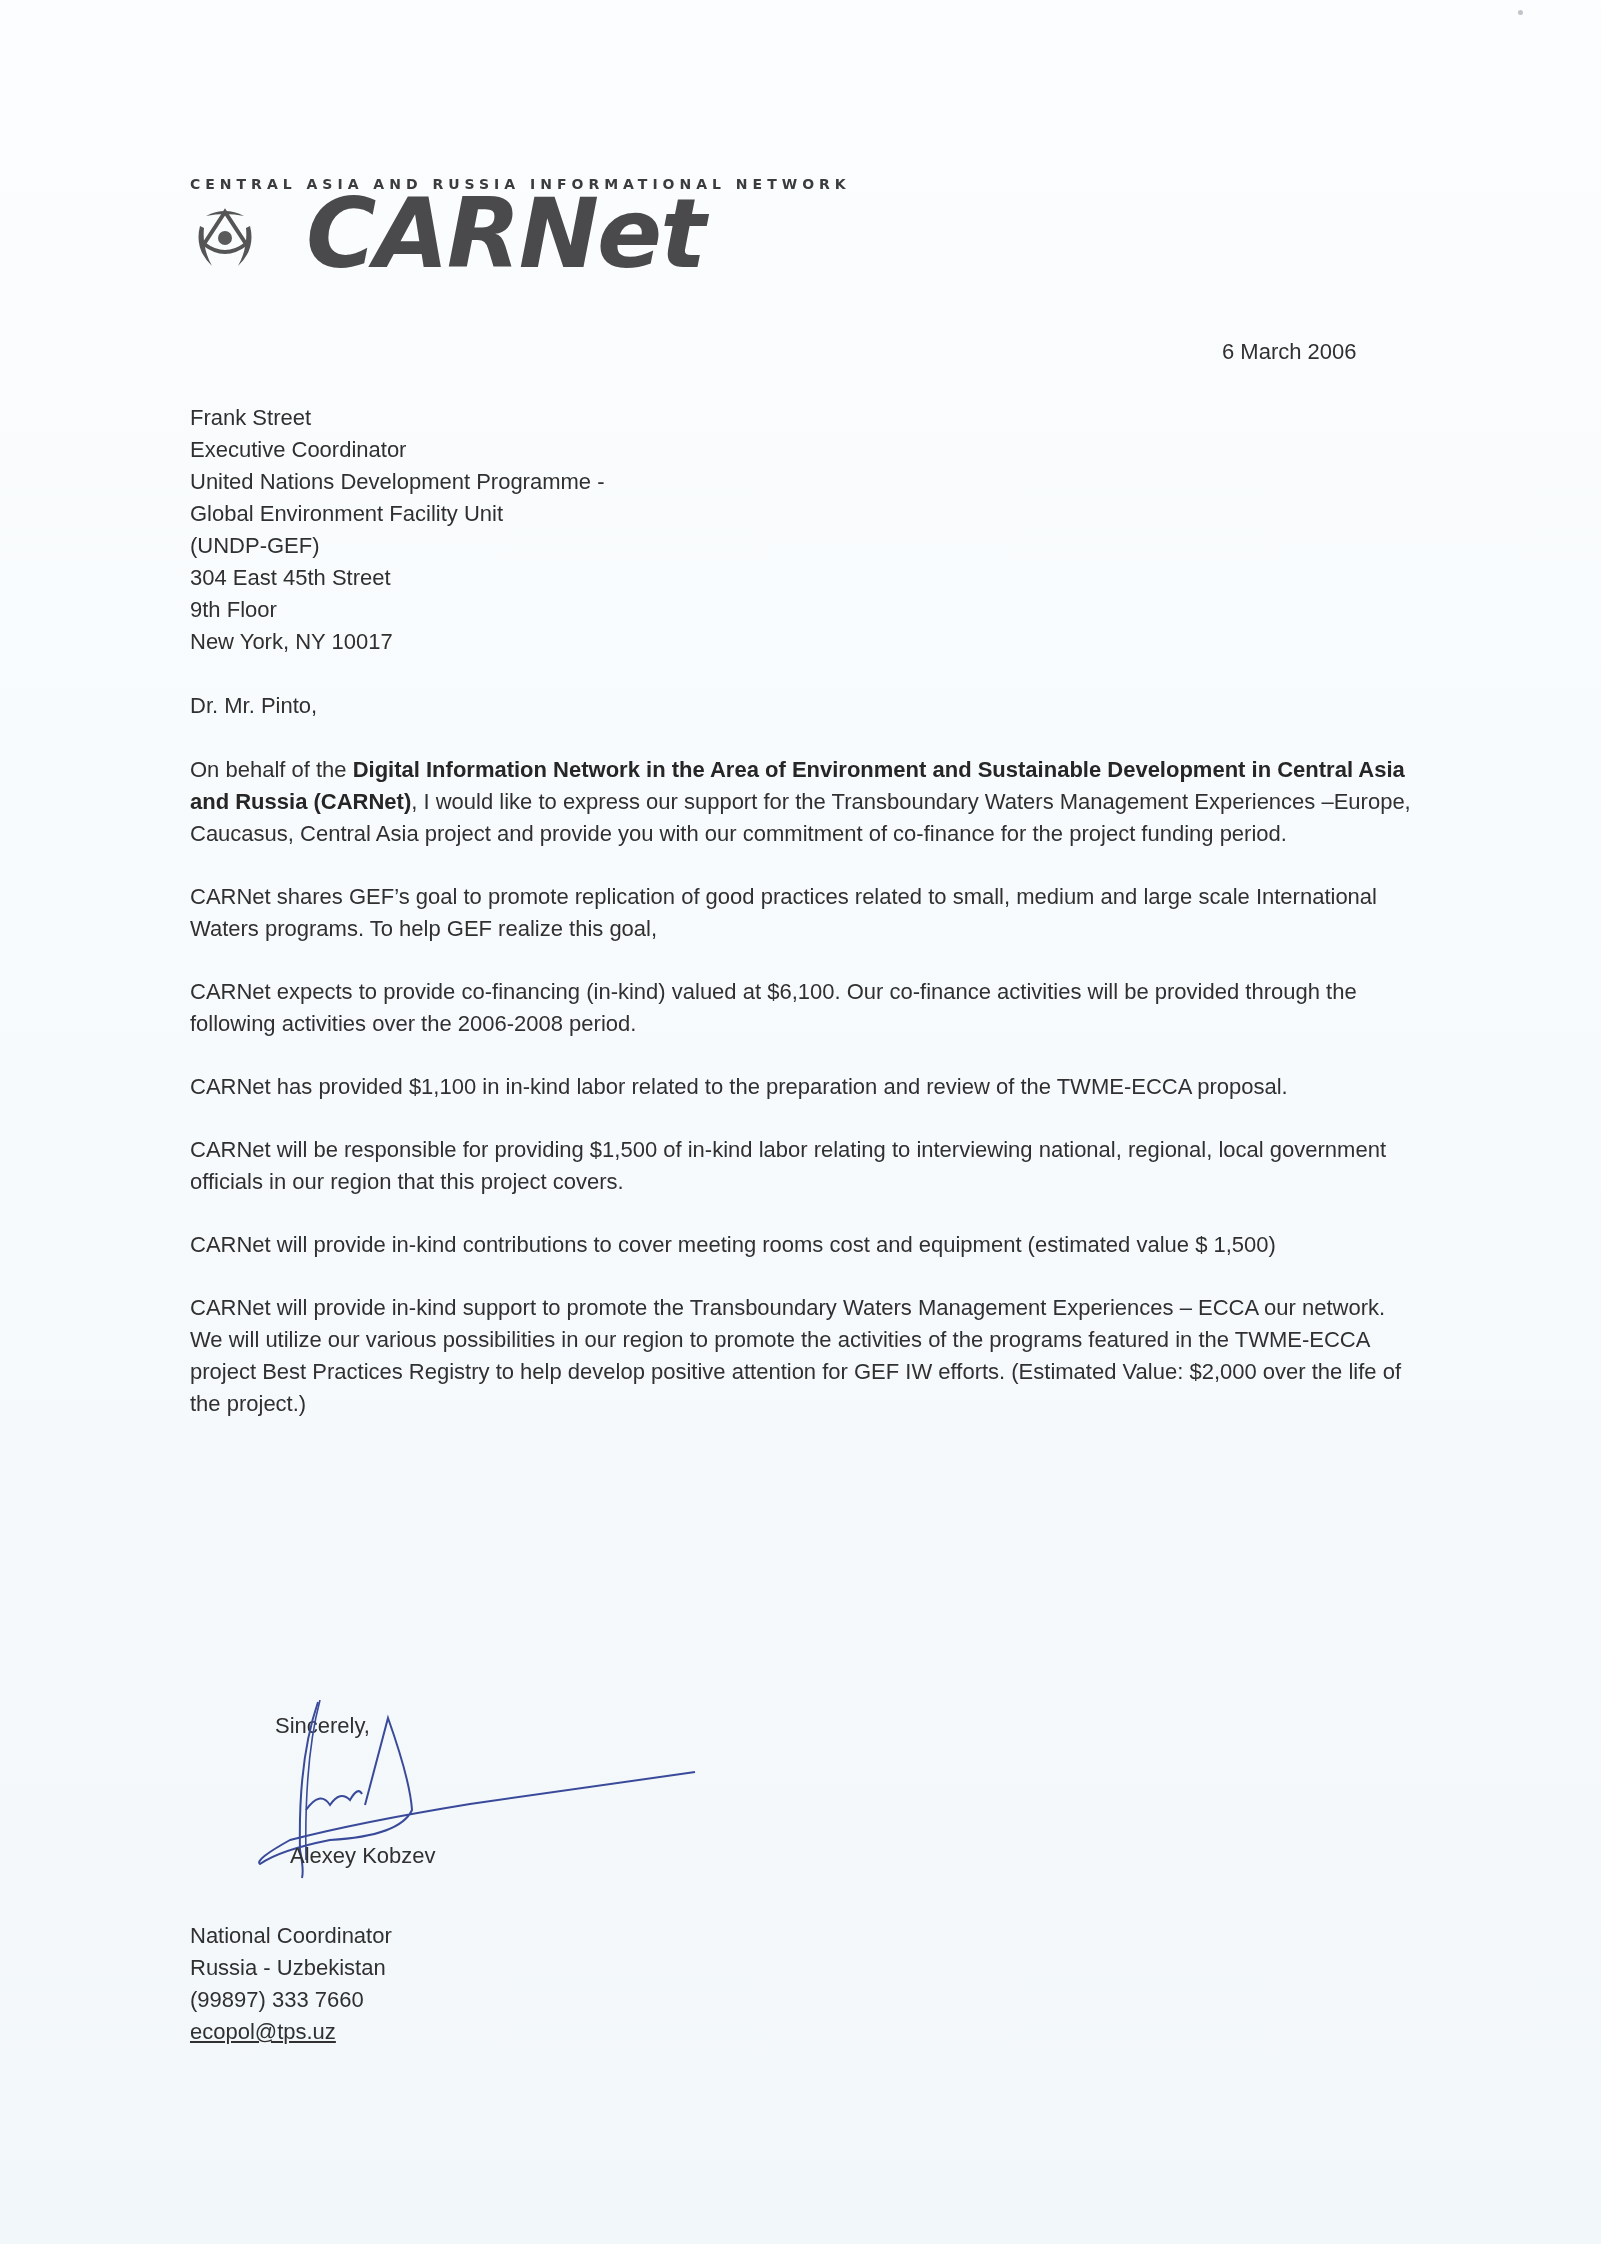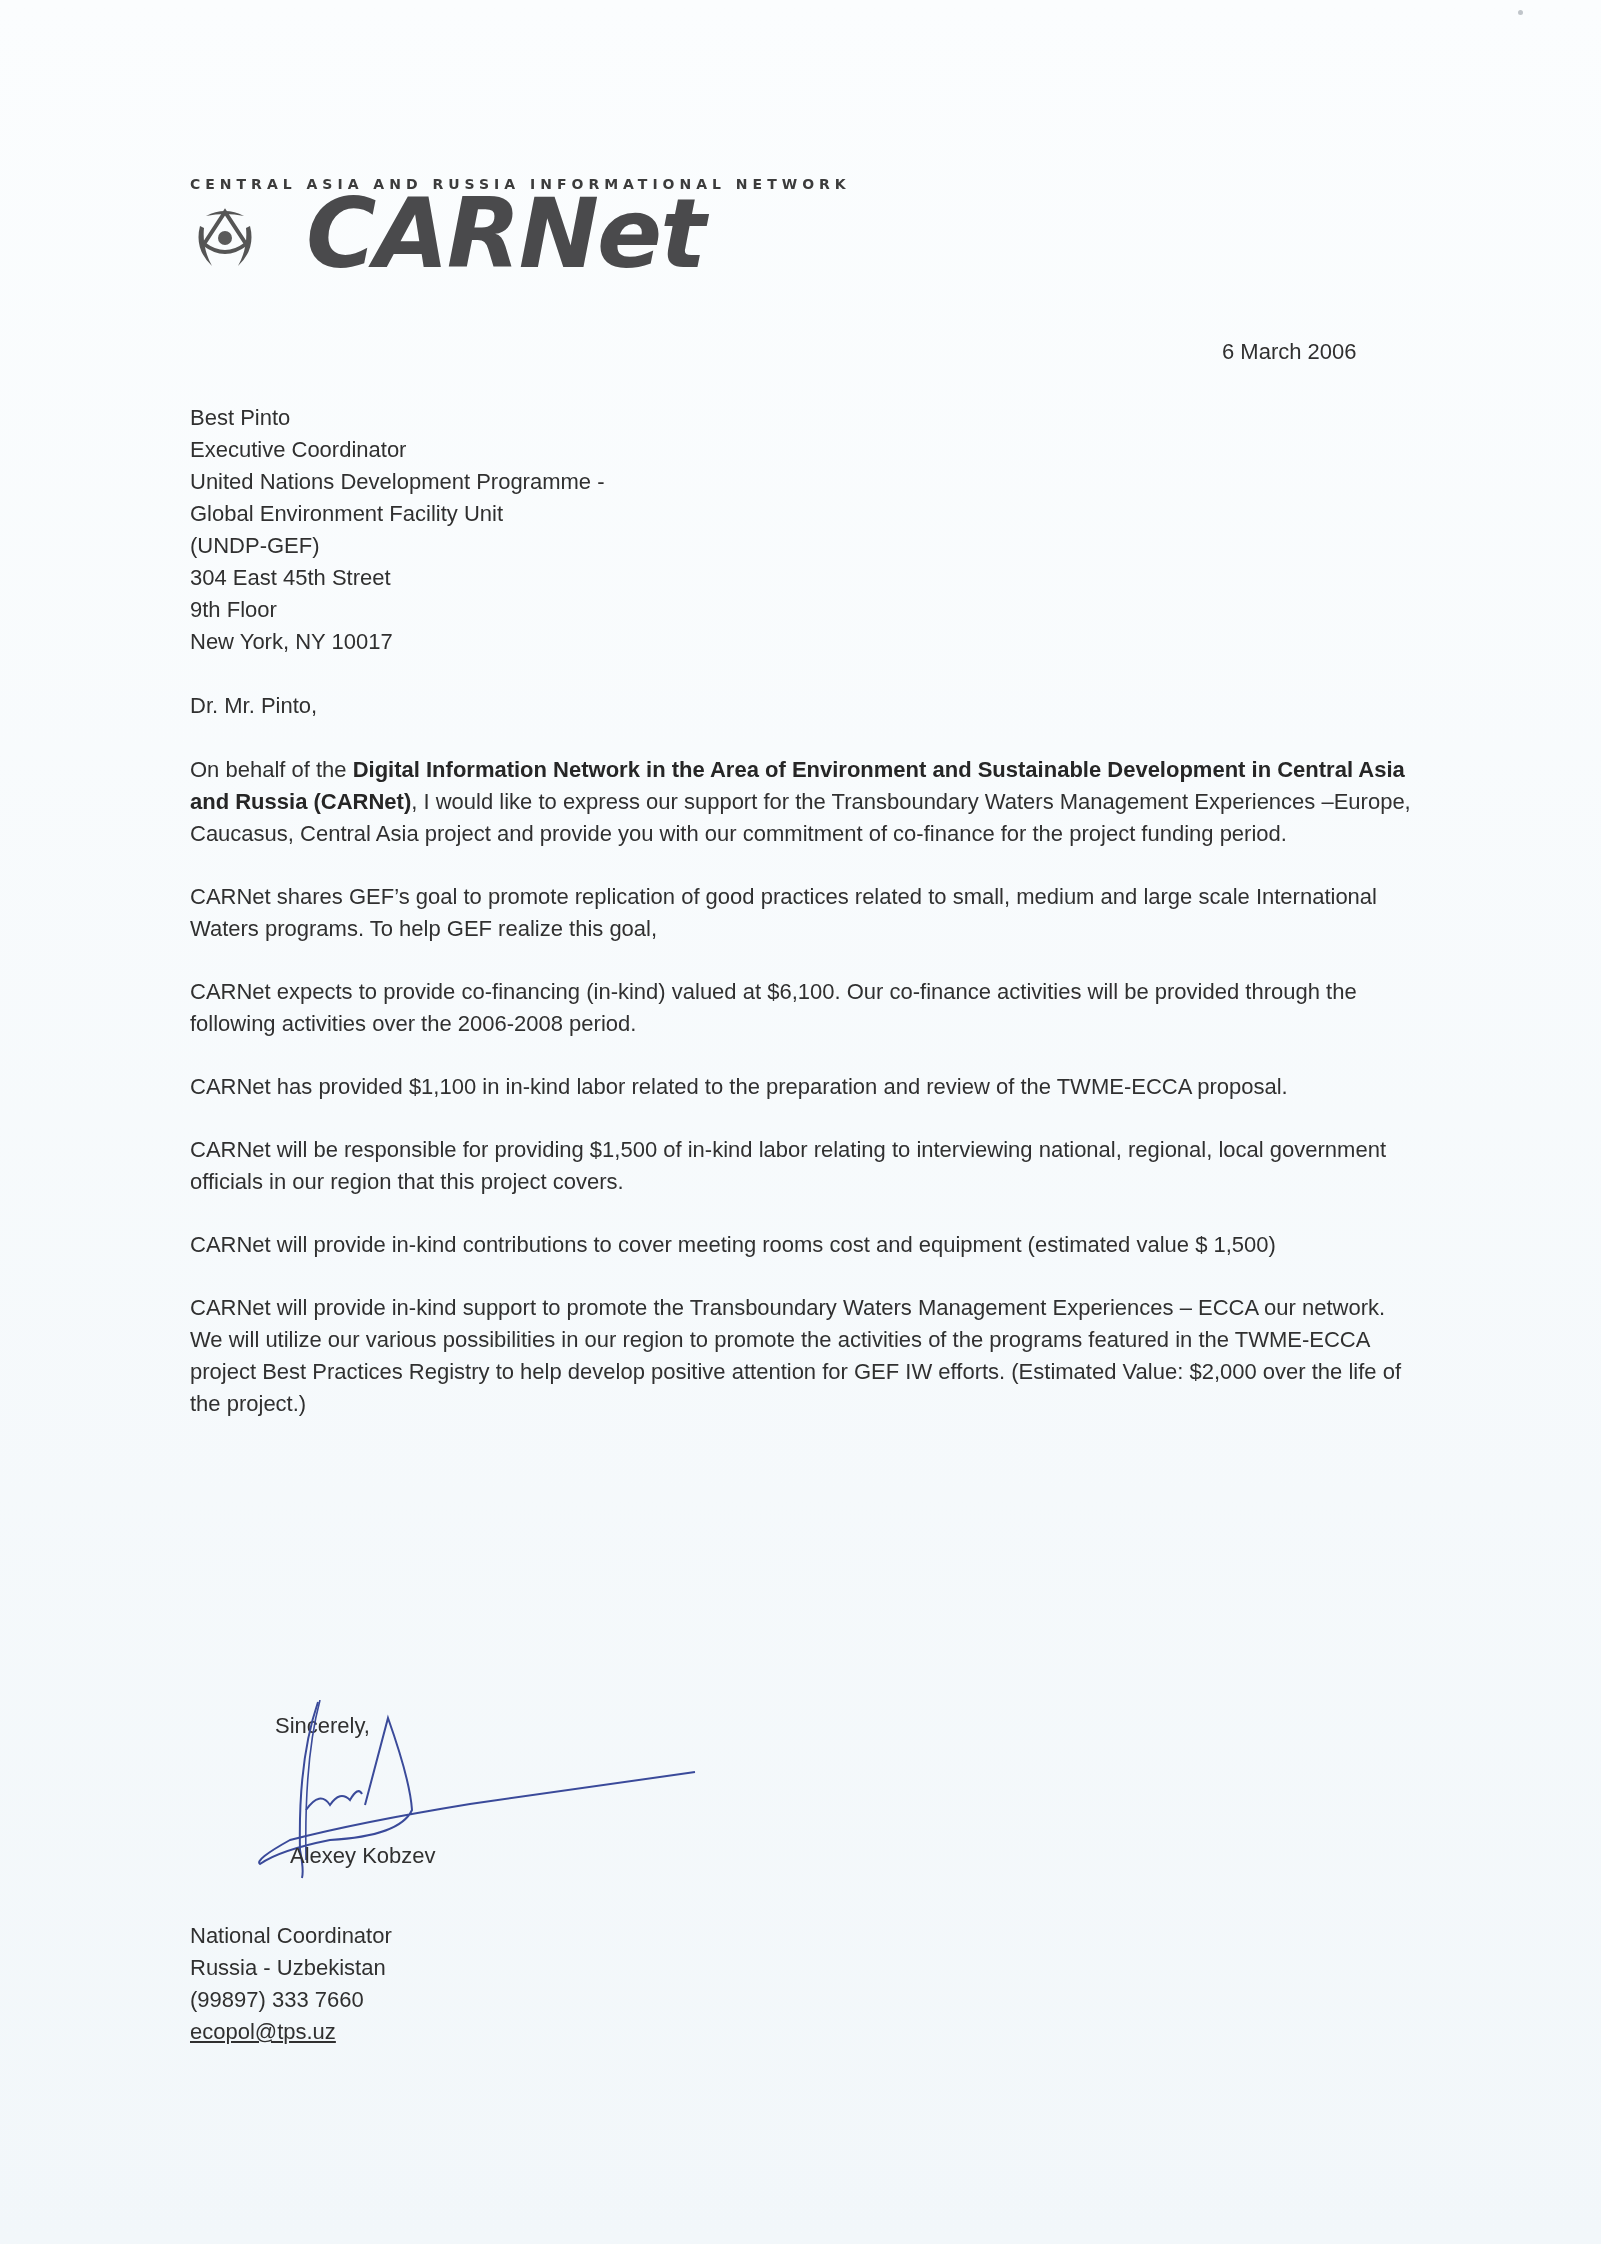--- a/index.html
+++ b/index.html
@@ -71,21 +71,21 @@
         <path d="M14 40 L35 8 L56 40 Q35 56 14 40 Z" fill="none" stroke="#555" stroke-width="4"></path>
         <circle cx="35" cy="34" r="7" fill="#5a5a5a"></circle>
       </svg>
       <div class="lh-wordmark">CARNet</div>
     </div>
   </div>
 
   <div class="text date">6 March 2006</div>
 
   <div class="text address">
-    <div>Best Pinto</div>
+    <div>Frank Street</div>
     <div>Executive Coordinator</div>
     <div>United Nations Development Programme -</div>
     <div>Global Environment Facility Unit</div>
     <div>(UNDP-GEF)</div>
     <div>304 East 45th Street</div>
     <div>9th Floor</div>
     <div>New York, NY 10017</div>
   </div>
 
   <div class="text salutation">Dr. Mr. Pinto,</div>

